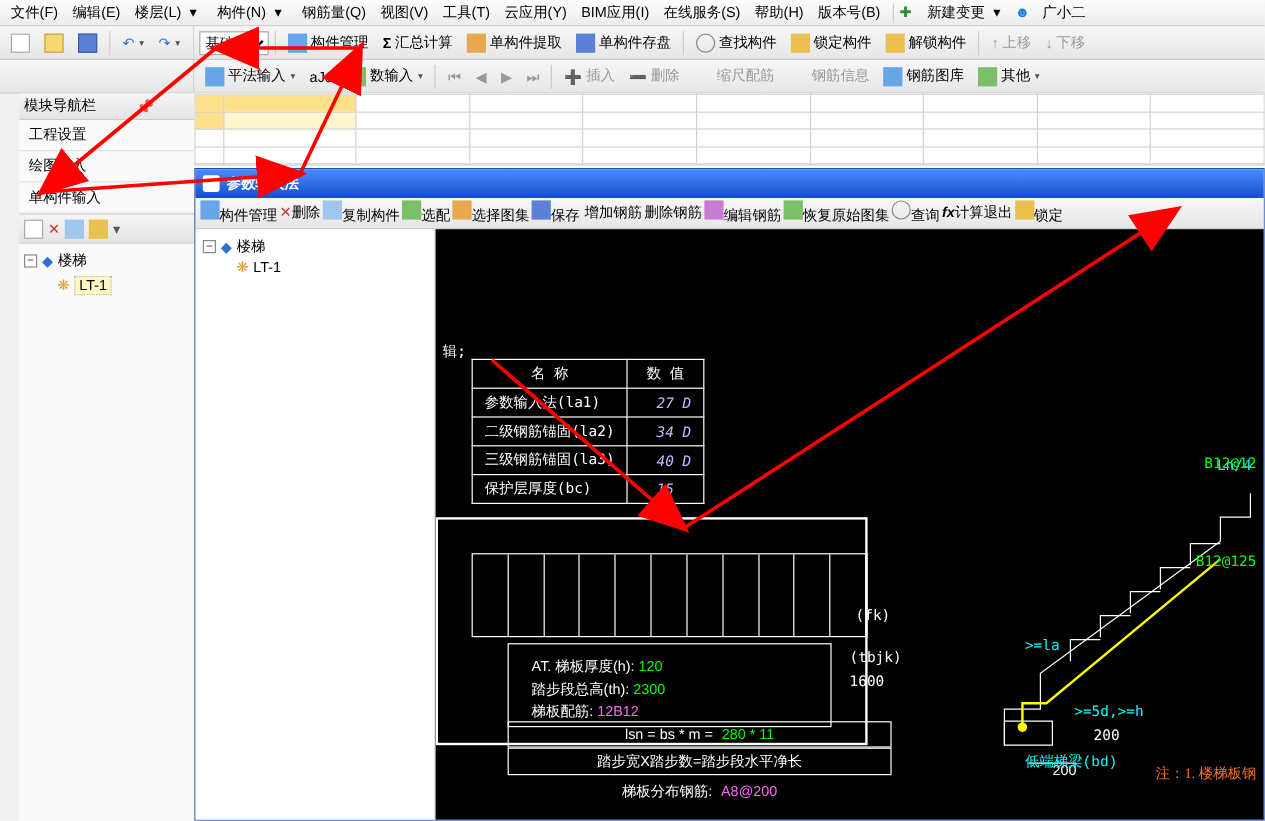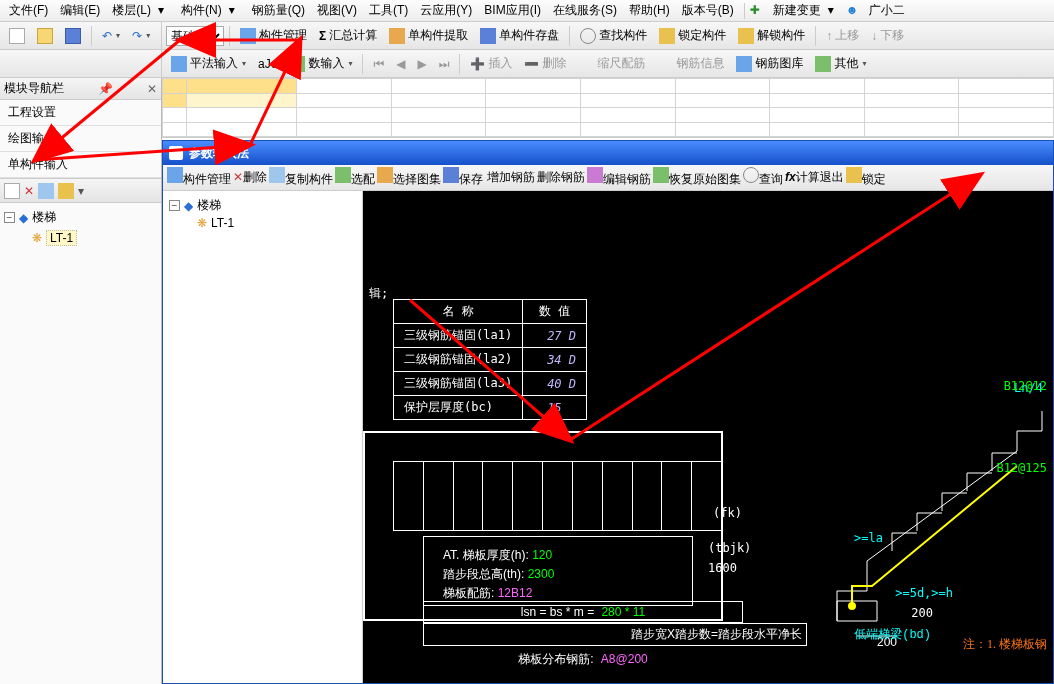--- a/index.html
+++ b/index.html
@@ -14,21 +14,21 @@
 
 .toolbar { height: 28px; background: linear-gradient(#f7f7f7,#e6e6e6); border-bottom: 1px solid #ccc; display: flex; align-items: center; padding: 0 4px; gap: 2px; white-space: nowrap; }
 .toolbar .tbtn { padding: 3px 4px; cursor: pointer; display: flex; align-items: center; gap: 3px; border: 1px solid transparent; border-radius:2px; }
 .toolbar .tbtn.ghost { color:#999; }
 .toolbar .tsep { width:1px; height:20px; background:#ccc; margin:0 3px; }
 .ico { width:16px; height:16px; display:inline-block; }
 .dropdown-arrow { font-size:8px; color:#555; margin-left:1px; }
 select.floor { height:20px; font-size:12px; border:1px solid #aaa; background:#fff; }
 
 
-.leftpanel { position:absolute; left:0; top:78px; width:162px; bottom:0; background:#fafafa; border-right:1px solid #bbb; }
+.leftpanel { position:absolute; left:16px; top:78px; width:162px; bottom:0; background:#fafafa; border-right:1px solid #bbb; }
 .leftpanel .hdr { height:22px; background:linear-gradient(#f5f5f5,#e4e4e4); border-bottom:1px solid #ccc; display:flex; align-items:center; justify-content:space-between; padding:0 4px; }
 .leftpanel .hdr .ttl { font-size:12px; }
 .leftpanel .hdr .xclose { cursor:pointer; font-size:12px; color:#666; }
 .leftpanel .navlist { border-bottom:1px solid #ccc; }
 .leftpanel .navlist .nitem { padding:4px 8px; border-bottom:1px solid #e0e0e0; cursor:pointer; }
 .leftpanel .minitb { height:24px; background:linear-gradient(#f5f5f5,#e4e4e4); border-bottom:1px solid #ccc; display:flex; align-items:center; gap:4px; padding:0 4px; }
 .leftpanel .tree { padding:4px; }
 .leftpanel .tree .node { display:flex; align-items:center; gap:4px; padding:2px 0; }
 .leftpanel .tree .child { margin-left:28px; }
 .leftpanel .tree .selnode { background:#fff8c6; border:1px dotted #bba; padding:0 3px; }
@@ -65,21 +65,21 @@
 .stairwrap .stairtext { position:absolute; left:80px; top:115px; font-family:"SimSun",monospace; color:#fff; line-height:1.6; }
 .stairwrap .stairtext .gv { color:#00ff00; }
 .stairwrap .stairtext .pv { color:#ff66ff; }
 
 
 .fk { position:absolute; left:350px; top:315px; font-family:"SimSun",monospace; color:#fff; }
 .tbjk { position:absolute; left:345px; top:350px; font-family:"SimSun",monospace; color:#fff; }
 .v1600 { position:absolute; left:345px; top:370px; font-family:"SimSun",monospace; color:#fff; }
 .bottombox { position:absolute; left:60px; top:410px; width:320px; border:1px solid #fff; padding:3px 6px; font-family:"SimSun",monospace; text-align:center; }
 .bottombox .gv{color:#00ff00;}
-.belowtxt { position:absolute; left:60px; top:432px; text-align:right; width:384px; font-family:"SimSun",monospace; }
+.belowtxt { position:absolute; left:60px; top:432px; text-align:center; width:320px; font-family:"SimSun",monospace; }
 .belowtxt2 { position:absolute; left:60px; top:460px; text-align:center; width:320px; font-family:"SimSun",monospace; }
 .belowtxt2 .pv{color:#ff66ff;}
 
 
 .section { position:absolute; right:6px; top:200px; width:230px; height:280px; }
 .section svg { width:100%; height:100%; }
 .cyanlbl { position:absolute; font-family:"SimSun",monospace; color:#00ffff; }
 .rednote { position:absolute; right:6px; bottom:30px; color:#f97316; font-family:Liberation Serif, serif; }
 
 
@@ -348,21 +348,21 @@
       <div class="cadarea">
         <div style="position:absolute;left:6px;top:94px;color:#fff;font-family:'SimSun',monospace;">辑;</div>
 
         <table class="paramtbl">
           <tbody>
               <tr>
                 <th>名 称</th>
                 <th>数 值</th>
               </tr>
           <tr>
-                <td class="lbl">三级钢筋锚固(la1)</td>
+                <td class="lbl">参数输入法(la1)</td>
                 <td class="vgreen">27 D</td>
               </tr>
           <tr>
                 <td class="lbl">二级钢筋锚固(la2)</td>
                 <td class="vgreen">34 D</td>
               </tr>
           <tr>
                 <td class="lbl">三级钢筋锚固(la3)</td>
                 <td class="vgreen">40 D</td>
               </tr>

